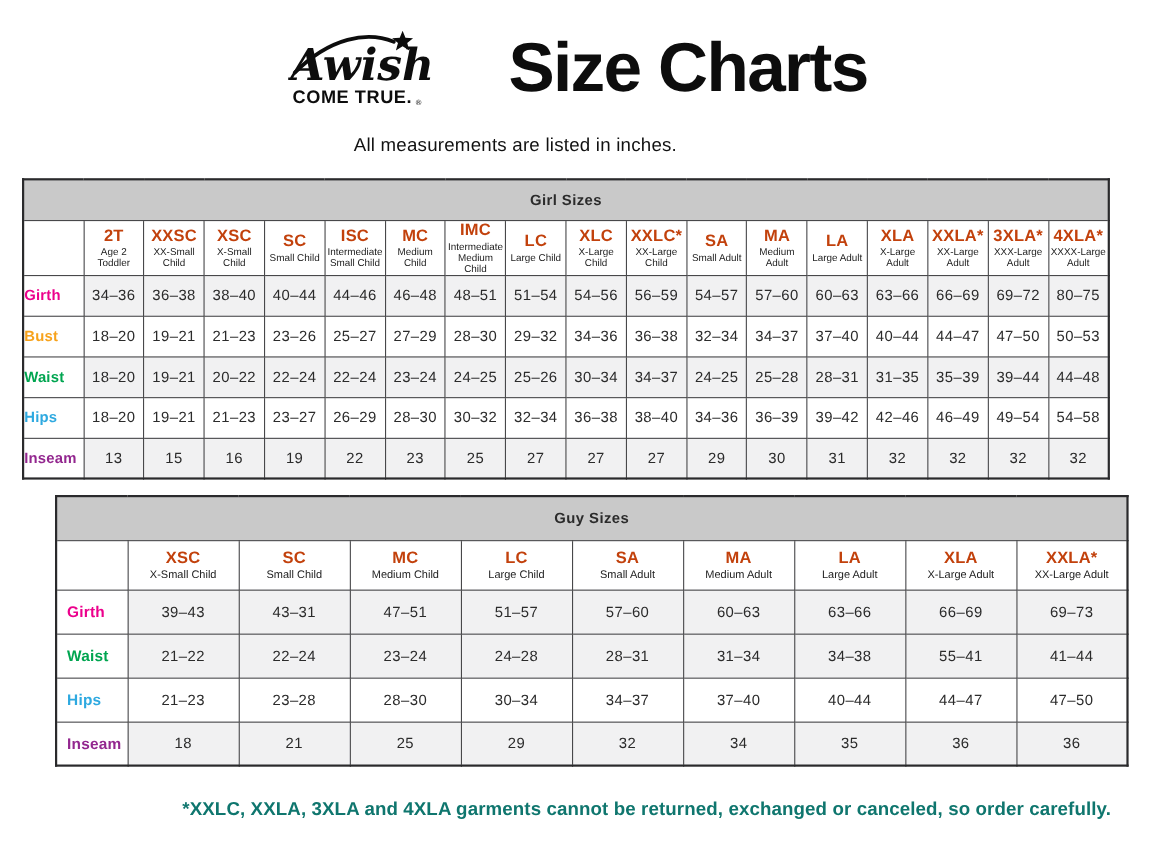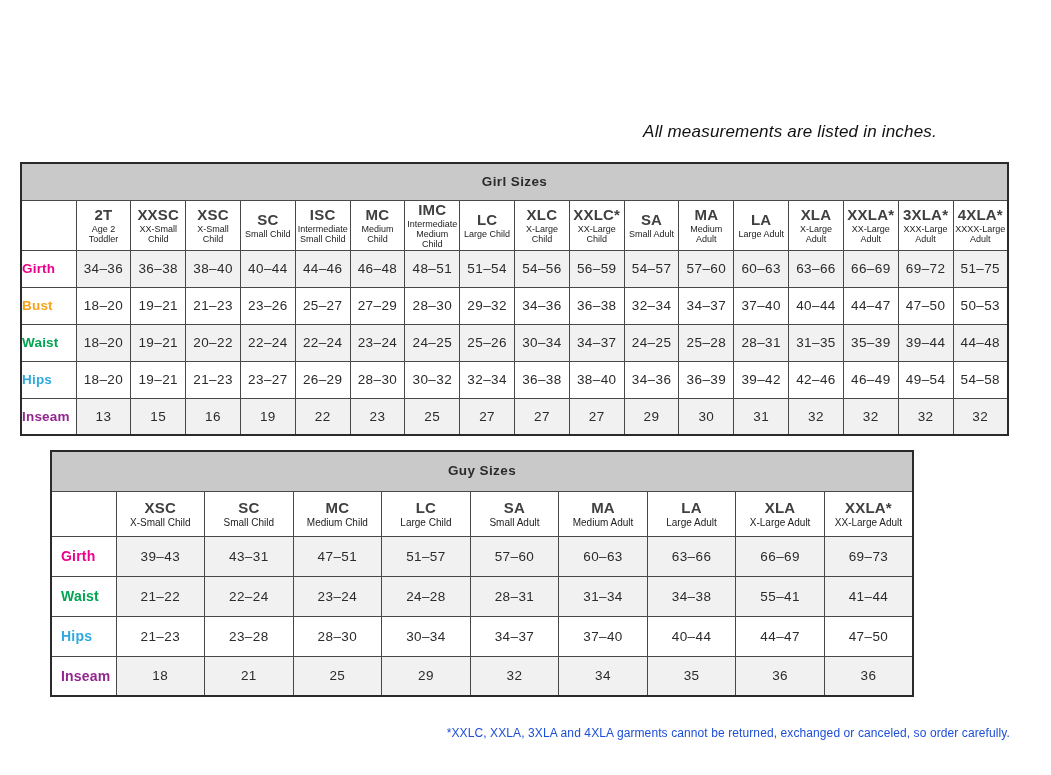--- a/index.html
+++ b/index.html
@@ -16,60 +16,70 @@
   .logo { flex:0 0 auto; }
   .logo text { fill:#0d0d0d; }
   .logo-awish { font-family:"DejaVu Serif", serif; font-weight:bold; font-style:italic; font-size:40px; }
   .logo-cometrue { font-family:"Liberation Sans", sans-serif; font-weight:bold; font-size:16.5px; letter-spacing:0.5px; }
   .logo-reg { font-size:7px; }
   .page-title {
     font-size:63px; font-weight:bold; letter-spacing:-1.5px; color:#0d0d0d; line-height:1;
     padding-bottom:6px;
   }
   .subtitle {
-    position:absolute; top:122px; left:0; width:937px; text-align:right;
-    font-size:17px; color:#111; letter-spacing:0.2px;font-style:italic;
+    position:absolute; top:122px; left:0; width:937px; text-align:center;
+    font-size:17px; color:#111; letter-spacing:0.2px;
   }
   
   .tbl {
     border-collapse:collapse; table-layout:fixed; background:#fff;
     border:2.5px solid #2a2a2c;
   }
   .tbl th, .tbl td { border:1.5px solid #48484a; padding:0; vertical-align:middle; }
   .band {
     background:#c9c9c9; font-weight:bold; font-size:13px; color:#000;
     text-align:center; height:20px; line-height:20px;
   }
   .head-row th { background:#fff; height:45px; text-align:center; font-weight:normal; }
-  .code { font-size:15px; font-weight:bold; color:#404040; letter-spacing:0.2px; }
+  .code { font-size:15px; font-weight:bold; color:#c2410c; letter-spacing:0.2px; }
   .desc { font-size:9px; color:#222; line-height:1.15; margin-top:1px; padding:0 1px; }
   .row-label {
     background:#fff !important; font-weight:bold; font-size:13.5px;
     text-align:left; padding-left:7px; letter-spacing:0.2px;
   }
   .tbl td { text-align:center; font-size:13.5px; color:#2b2b2b; letter-spacing:0.4px; }
   .stripe td { background:#f1f1f2; }
   .plain td { background:#ffffff; }
   #girl-table { position:absolute; left:20px; top:162px; width:989px; }
   #girl-table td, #girl-table .row-label { height:37px; }
-  #guy-table { position:absolute; left:50px; top:450px; width:864px; }
+  #guy-table { position:absolute; left:50px; top:450px; width:976px; }
   #guy-table td, #guy-table .row-label { height:40px; }
   #guy-table .desc { font-size:10px; }
   #guy-table .row-label { font-size:14px; padding-left:9px; }
   
   .footnote {
-    position:absolute; top:726px; right:41px; font-size:12px; font-weight:normal;
-    color:#1d4ed8; letter-spacing:0.1px;
+    position:absolute; top:726px; right:41px; font-size:17px; font-weight:bold;
+    color:#0f766e; letter-spacing:0.1px;
   }
 </style>
 </head>
 <body>
 
 <div class="page">
 
+  <div class="header-block">
+    <svg class="logo" width="178" height="74" viewBox="0 0 178 74" aria-hidden="true">
+      <path d="M6,38 C38,6 72,0 96,10" fill="none" stroke="#0d0d0d" stroke-width="3.5" stroke-linecap="round"></path>
+      <polygon fill="#0d0d0d" points="104,0 106.6,6.4 113.5,6.7 108.2,11.1 110.1,17.8 104,14 97.9,17.8 99.8,11.1 94.5,6.7 101.4,6.4"></polygon>
+      <text class="logo-awish" x="2" y="45">Awish</text>
+      <text class="logo-cometrue" x="4" y="66">COME TRUE.</text>
+      <text class="logo-reg" x="116" y="67">®</text>
+    </svg>
+    <div class="page-title">Size Charts</div>
+  </div>
 
   <div class="subtitle">All measurements are listed in inches.</div>
 
   <table id="girl-table" class="tbl">
       <colgroup>
         <col style="width: 55px;">
         <col>
         <col>
         <col>
         <col>
@@ -173,21 +183,21 @@
           <td>48–51</td>
           <td>51–54</td>
           <td>54–56</td>
           <td>56–59</td>
           <td>54–57</td>
           <td>57–60</td>
           <td>60–63</td>
           <td>63–66</td>
           <td>66–69</td>
           <td>69–72</td>
-          <td>51–75</td>
+          <td>80–75</td>
         </tr>
         <tr class="plain">
           <th class="row-label" style="color: rgb(247, 162, 27);">Bust</th>
           <td>18–20</td>
           <td>19–21</td>
           <td>21–23</td>
           <td>23–26</td>
           <td>25–27</td>
           <td>27–29</td>
           <td>28–30</td>

